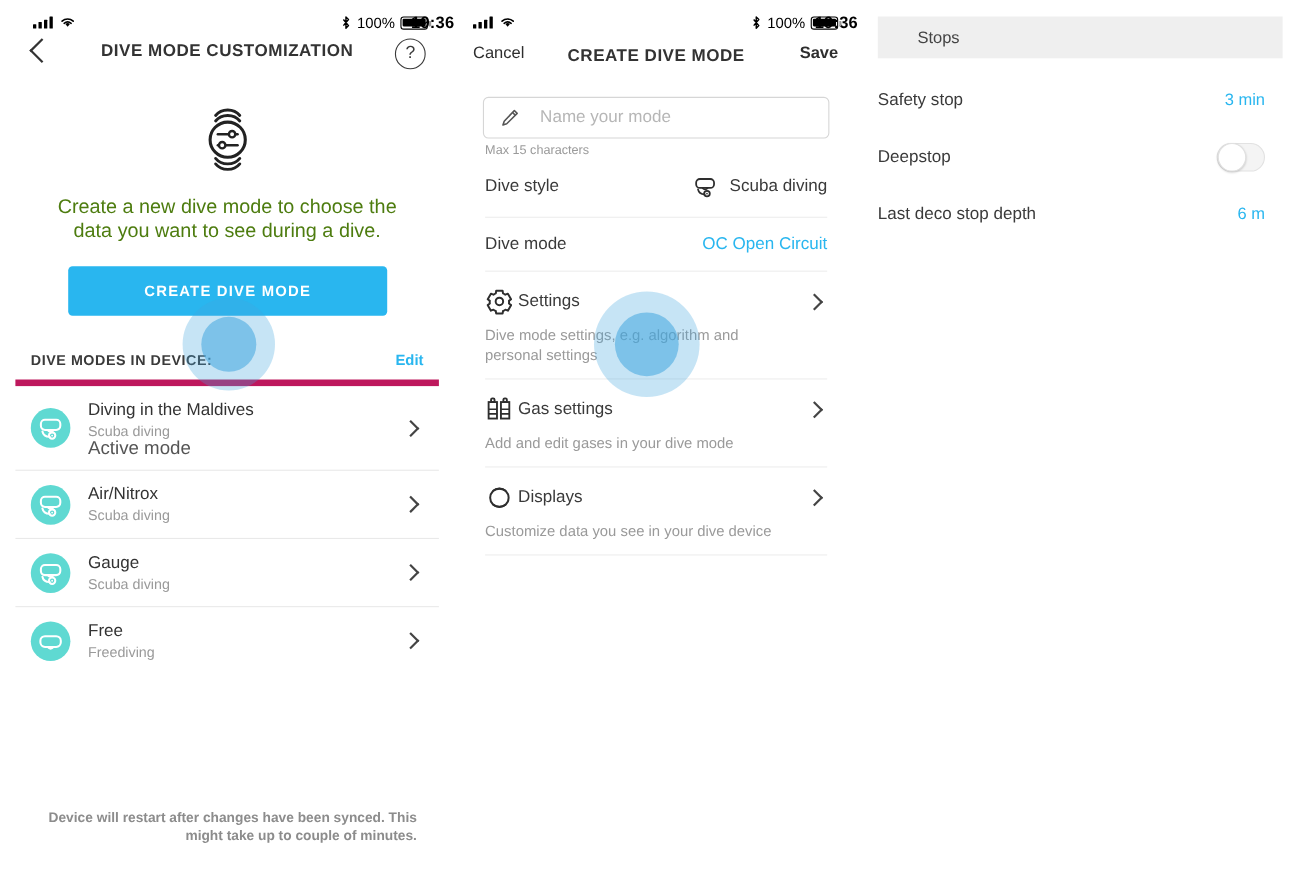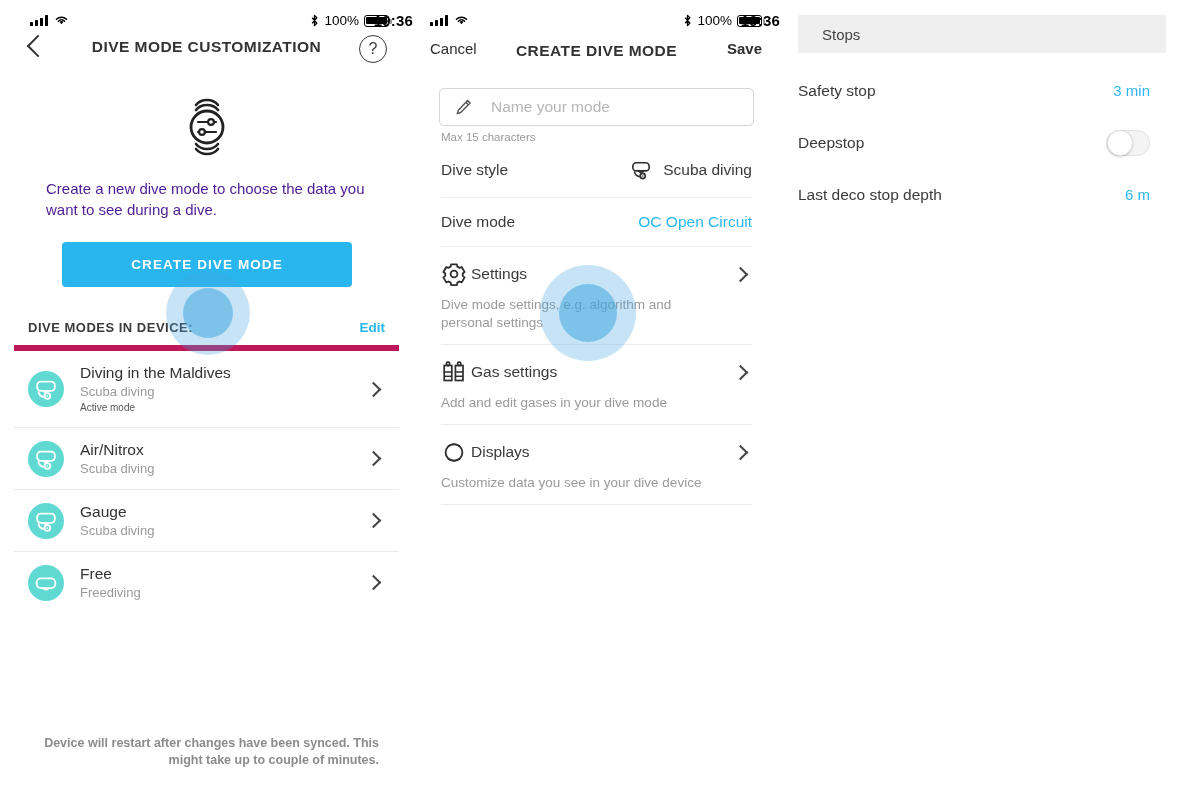--- a/index.html
+++ b/index.html
@@ -36,36 +36,36 @@
   .nav-left{left:30px;} .nav-right{right:26px;}
   .chev-back{width:14px;height:14px;border-left:2.4px solid #333;border-bottom:2.4px solid #333;
     transform:rotate(45deg);display:block;margin-top:3px;}
   .qmark{width:28px;height:28px;border:1.8px solid #3a3a3a;border-radius:50%;
     display:flex;align-items:center;justify-content:center;font-size:16px;color:#3a3a3a;box-sizing:border-box;}
   .txt-btn{font-size:15px;color:#2e2e2e;font-weight:600;}
   .txt-btn.light{font-weight:500;}
 
   
   .hero{margin-top:22px;display:flex;justify-content:center;}
-  .hero-text{margin:20px 46px 0;font-size:15px;line-height:21px;color:#4c1d95;}
+  .hero-text{margin:20px 46px 0;text-align:center;font-size:18px;line-height:21px;color:#4d7c0f;}
   .btn-primary{display:block;margin:22px 62px 0;height:45px;background:#29b6ef;border-radius:4px;
     color:#fff;font-size:13.5px;font-weight:bold;letter-spacing:1.1px;
     display:flex;align-items:center;justify-content:center;border:none;width:290px;margin-left:62px;}
   .sect-head{display:flex;align-items:baseline;justify-content:space-between;
     margin:33px 28px 0;font-size:13px;font-weight:bold;color:#3a3a3a;letter-spacing:.5px;}
   .sect-head .edit{color:#29b6ef;font-size:13.5px;font-weight:bold;letter-spacing:0;}
   .list{margin:10px 14px 0;}
   .row{display:flex;align-items:center;gap:16px;padding:12px 14px;border-top:1px solid #e9e9e9;}
   .row:first-child{border-top:6px solid #be185d;}
   .avatar{width:36px;height:36px;border-radius:50%;background:#5fd9d2;flex:0 0 36px;
     display:flex;align-items:center;justify-content:center;}
   .row-main{flex:1;min-width:0;}
   .row-title{font-size:15.5px;color:#333;line-height:19px;}
   .row-sub{font-size:13px;color:#9a9a9a;line-height:17px;margin-top:1px;}
-  .row-sub2{font-size:10px;color:#555;line-height:15px;}
+  .row-sub2{font-size:17px;color:#555;line-height:15px;}
   .chev{width:9px;height:9px;border-top:2.2px solid #444;border-right:2.2px solid #444;
     transform:rotate(45deg);flex:0 0 auto;margin-right:6px;}
   .fade{position:absolute;left:14px;right:14px;top:658px;height:12px;
     background:linear-gradient(to bottom,rgba(255,255,255,0),#fff);}
   .btn-sync{position:absolute;left:62px;width:290px;top:678px;height:42px;background:#29b6ef;border-radius:4px;
     color:#fff;font-size:13.5px;font-weight:bold;letter-spacing:1.1px;
     display:flex;align-items:center;justify-content:center;}
   .sync-note{position:absolute;left:34px;right:34px;top:735px;text-align:right;
     font-size:12.5px;line-height:17px;color:#8c8c8c;font-weight:bold;}
 
@@ -81,21 +81,21 @@
   .kv.bd{border-bottom:1px solid #ededed;}
   .kv .val{font-size:15.5px;color:#3a3a3a;display:flex;align-items:center;gap:10px;}
   .kv .val.link{color:#29b6ef;}
   .grp{margin:0 28px;border-bottom:1px solid #ededed;padding:14px 0 12px;}
   .grp-head{display:flex;align-items:center;gap:4px;}
   .grp-head .g-title{flex:1;font-size:15.5px;color:#3a3a3a;}
   .grp-desc{margin-top:9px;font-size:13.5px;line-height:18px;color:#9a9a9a;max-width:280px;}
 
   
   .stops-head{margin:15px 16px 0 18px;height:38px;background:#efefef;
-    display:flex;align-items:center;padding-left:24px;font-size:15px;color:#444;box-sizing:border-box;}
+    display:flex;align-items:center;padding-left:36px;font-size:15px;color:#444;box-sizing:border-box;}
   .srow{display:flex;align-items:center;justify-content:space-between;
     margin:0 32px 0 18px;padding:23px 0 0 0;font-size:15.5px;color:#3a3a3a;height:29px;}
   .srow .sval{color:#29b6ef;font-size:15px;}
   .toggle{width:44px;height:26px;border-radius:13px;background:#f4f4f4;border:1px solid #e2e2e2;
     position:relative;box-sizing:border-box;}
   .toggle .knob{position:absolute;left:0;top:-1px;width:26px;height:26px;border-radius:50%;
     background:#fff;border:1px solid #e0e0e0;box-sizing:border-box;box-shadow:0 1px 2px rgba(0,0,0,.18);}
 
   
   .ripple{position:absolute;border-radius:50%;pointer-events:none;}

